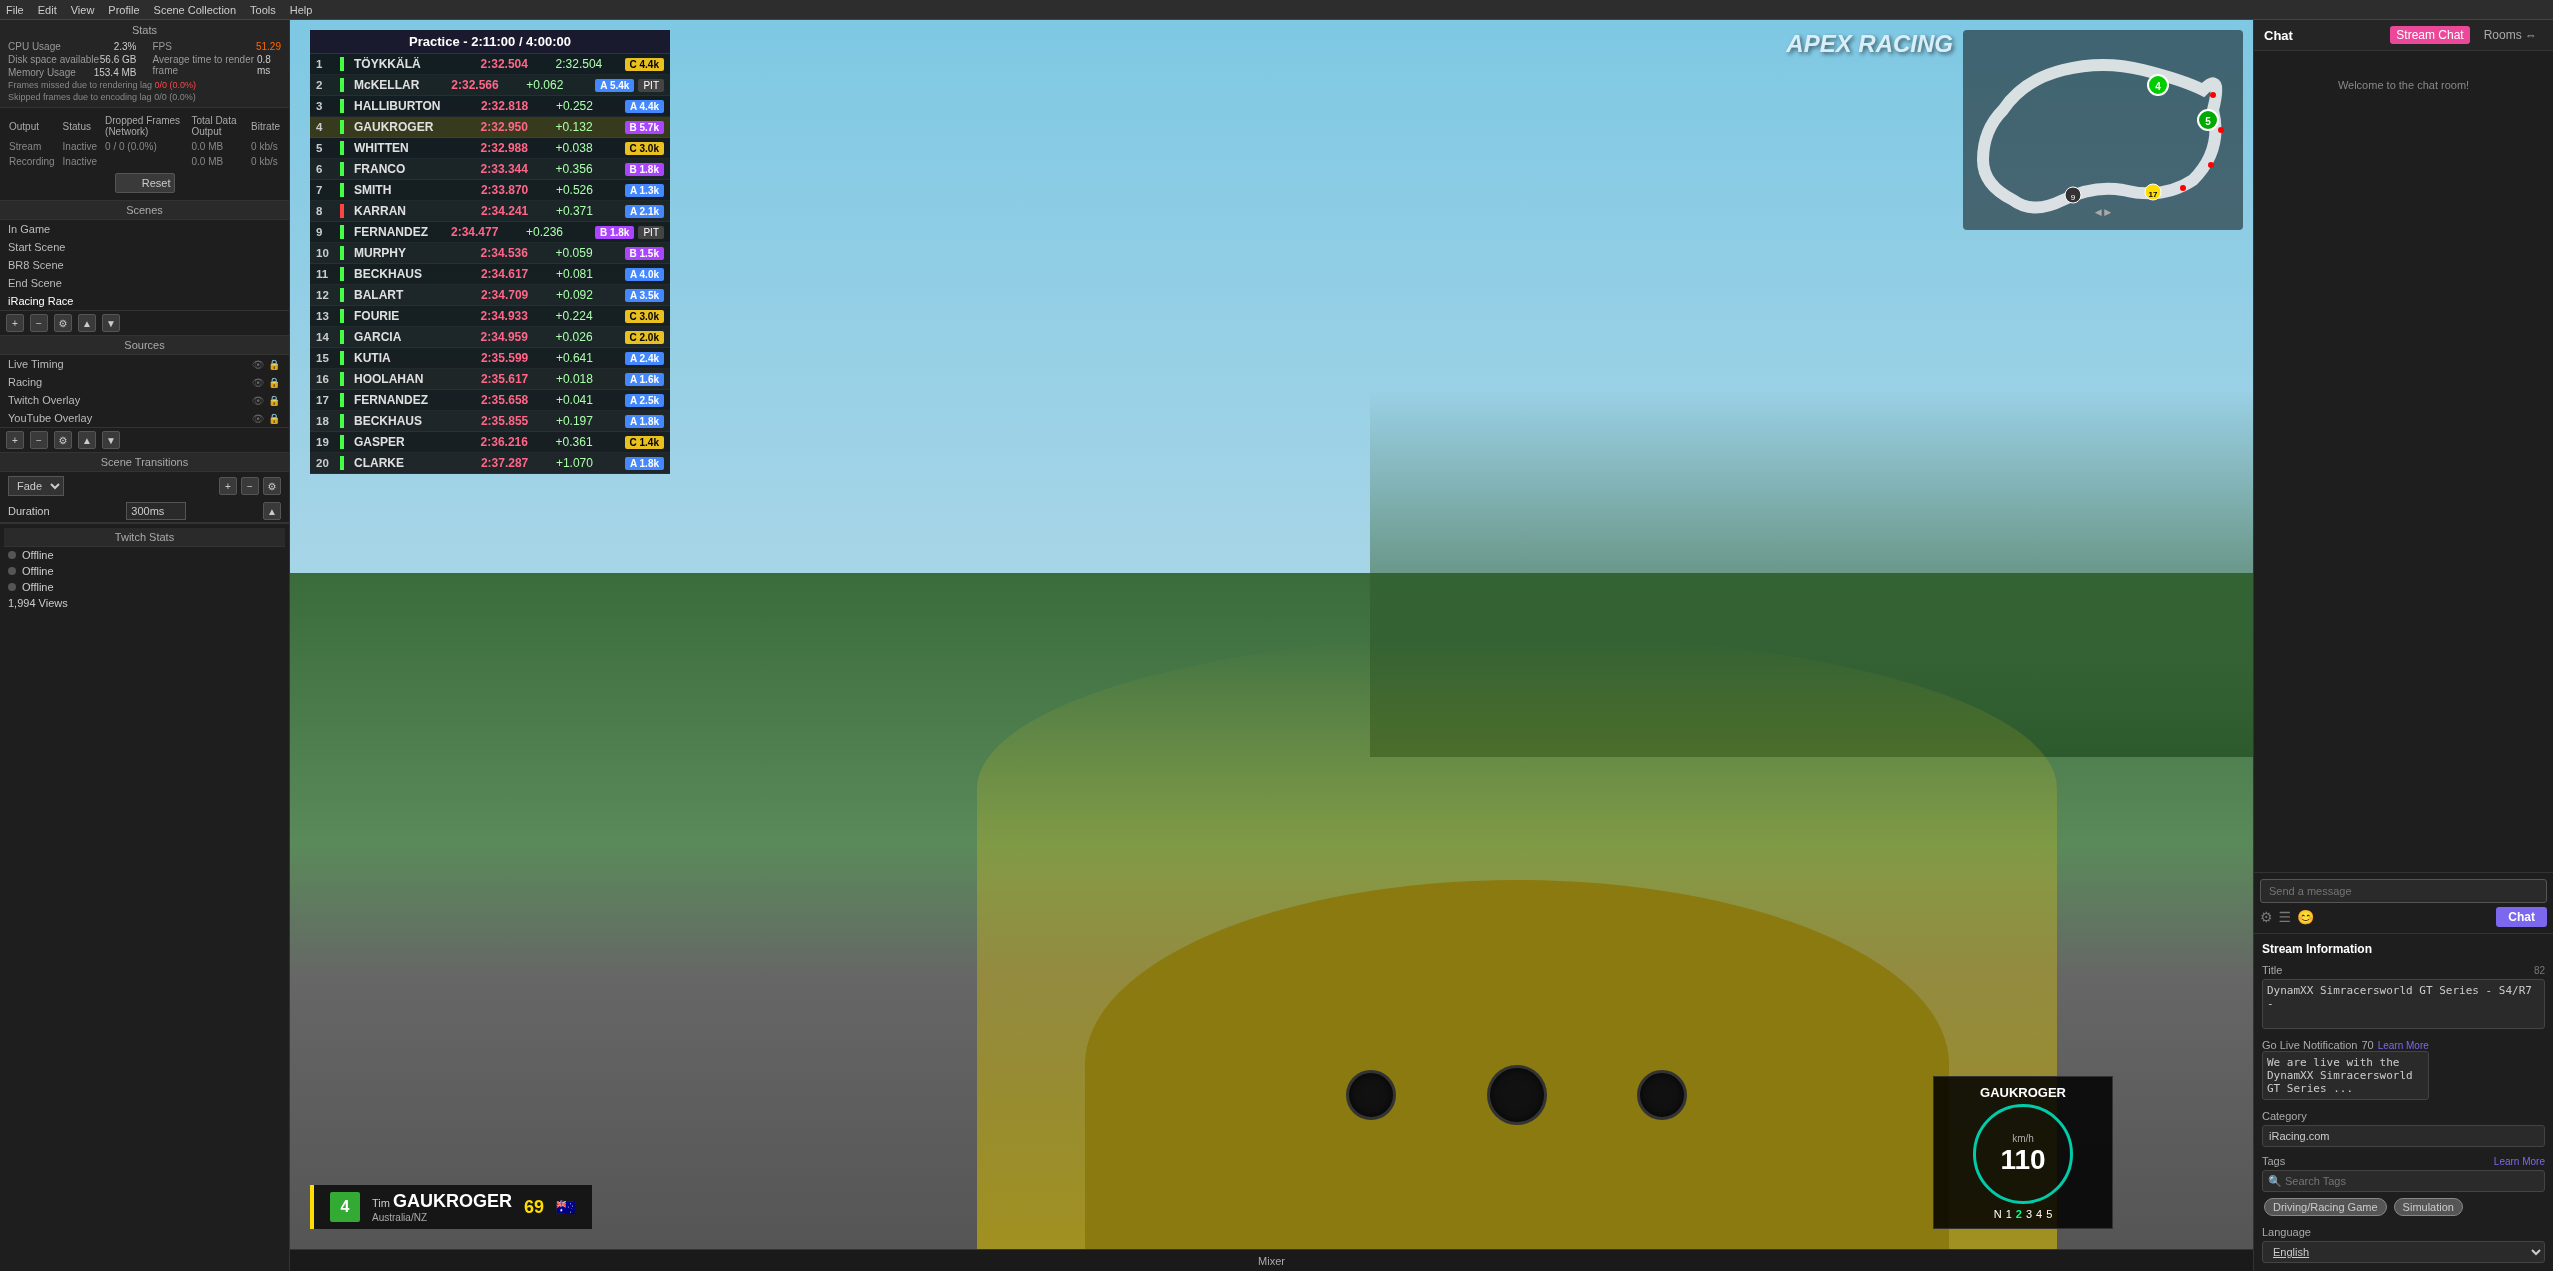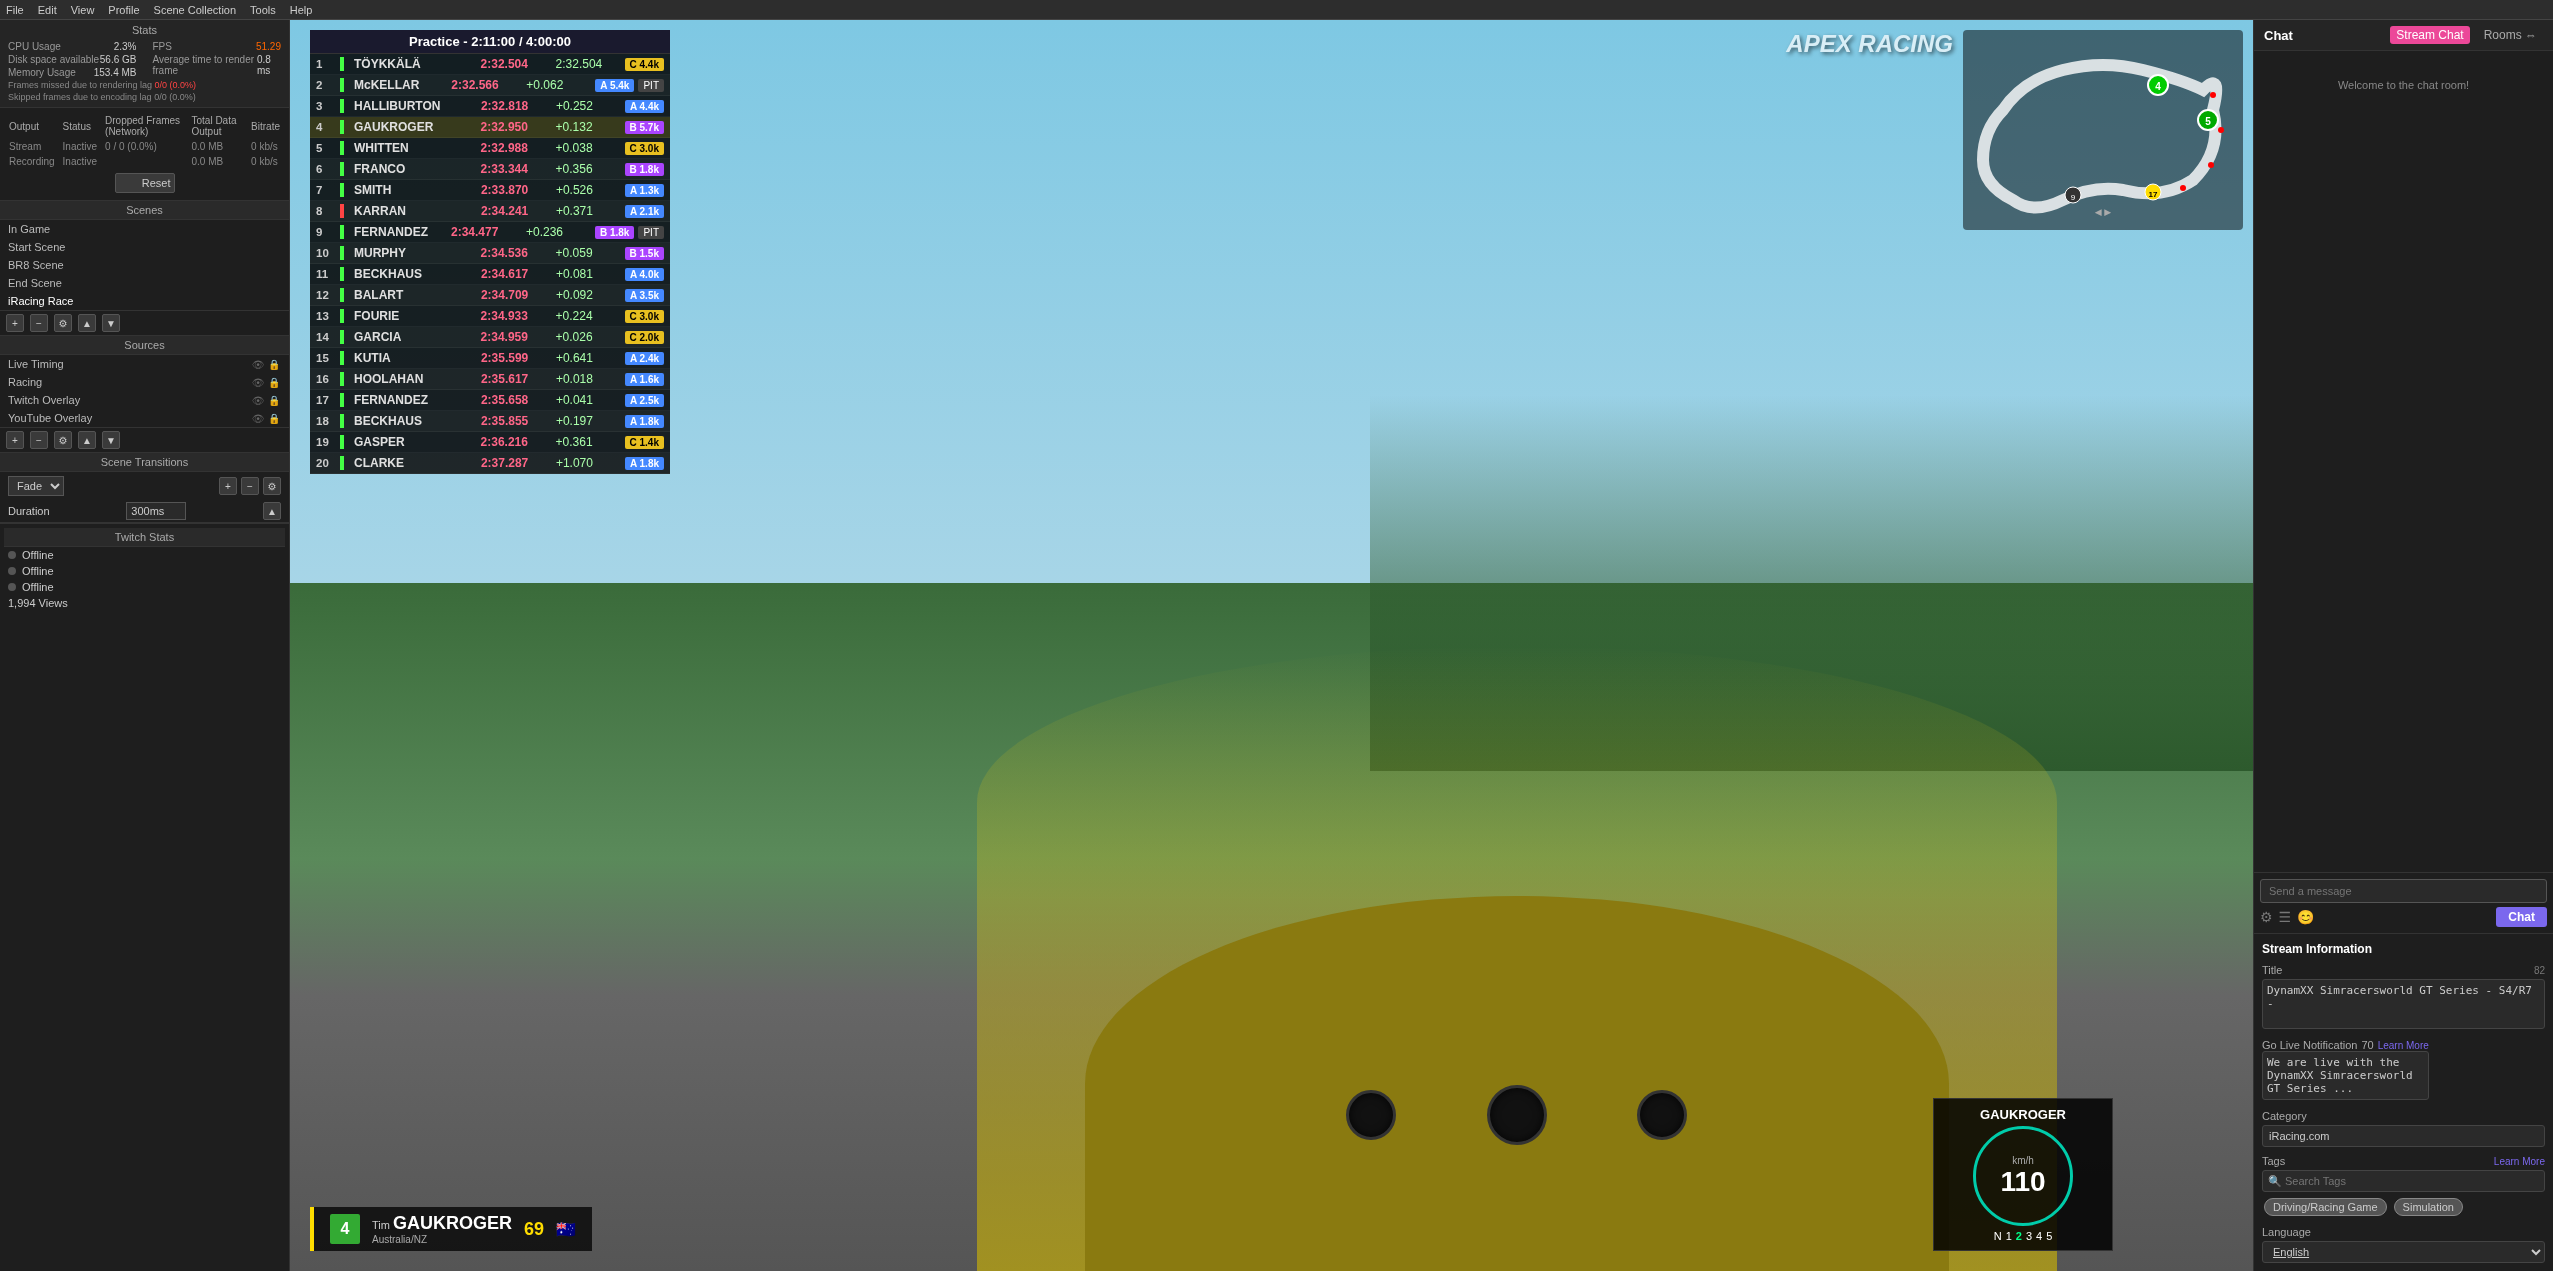--- a/index.html
+++ b/index.html
@@ -629,20 +629,23 @@
             <span style="color:#00ff88;font-weight:bold;">2</span>
             <span>3</span>
             <span>4</span>
             <span>5</span>
           </div>
         </div>
 
       </div>
     </div>
 
+    <div id="mixer-bar">
+      <span class="mixer-label">Mixer</span>
+    </div>
   </div>
 
   <div id="right-panel">
     <div id="chat-header">
       <span class="chat-title">Chat</span>
       <div class="chat-tabs">
         <span class="chat-tab active">Stream Chat</span>
         <span class="chat-tab">Rooms ⇔</span>
       </div>
     </div>

